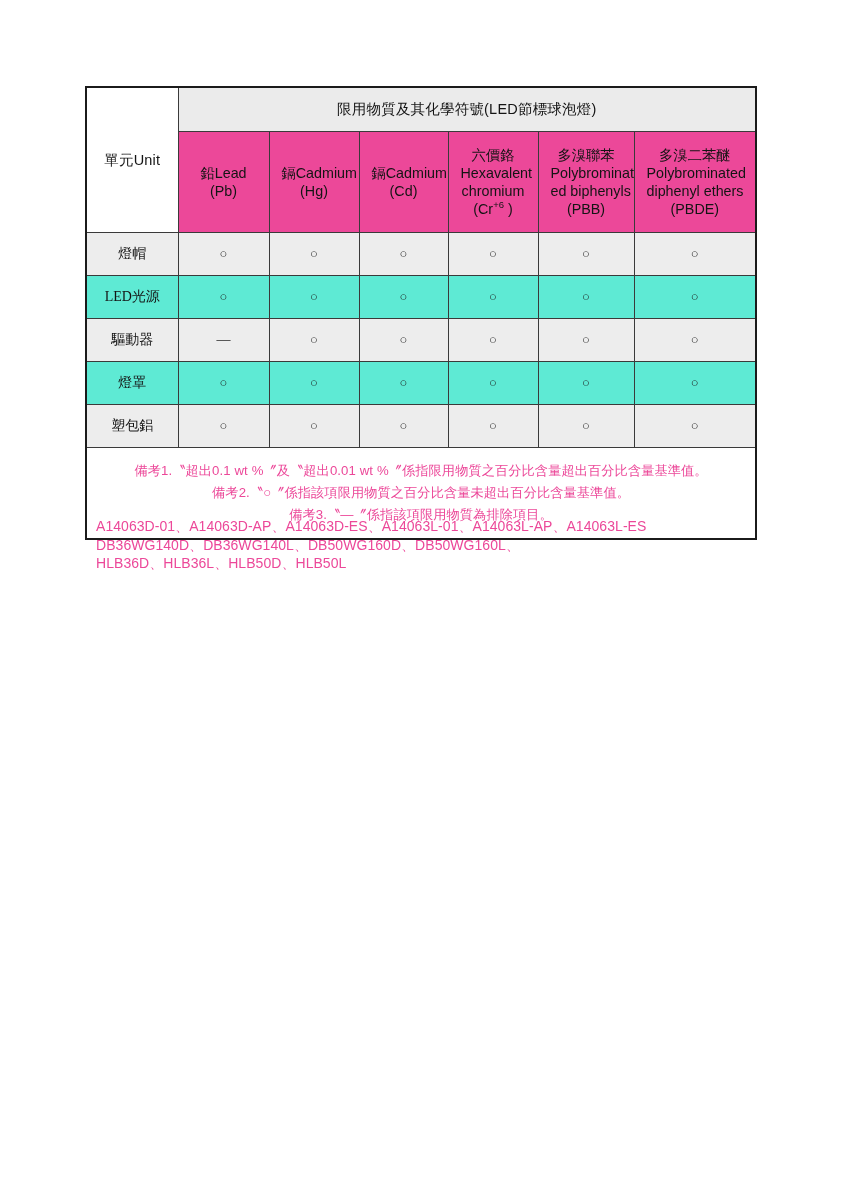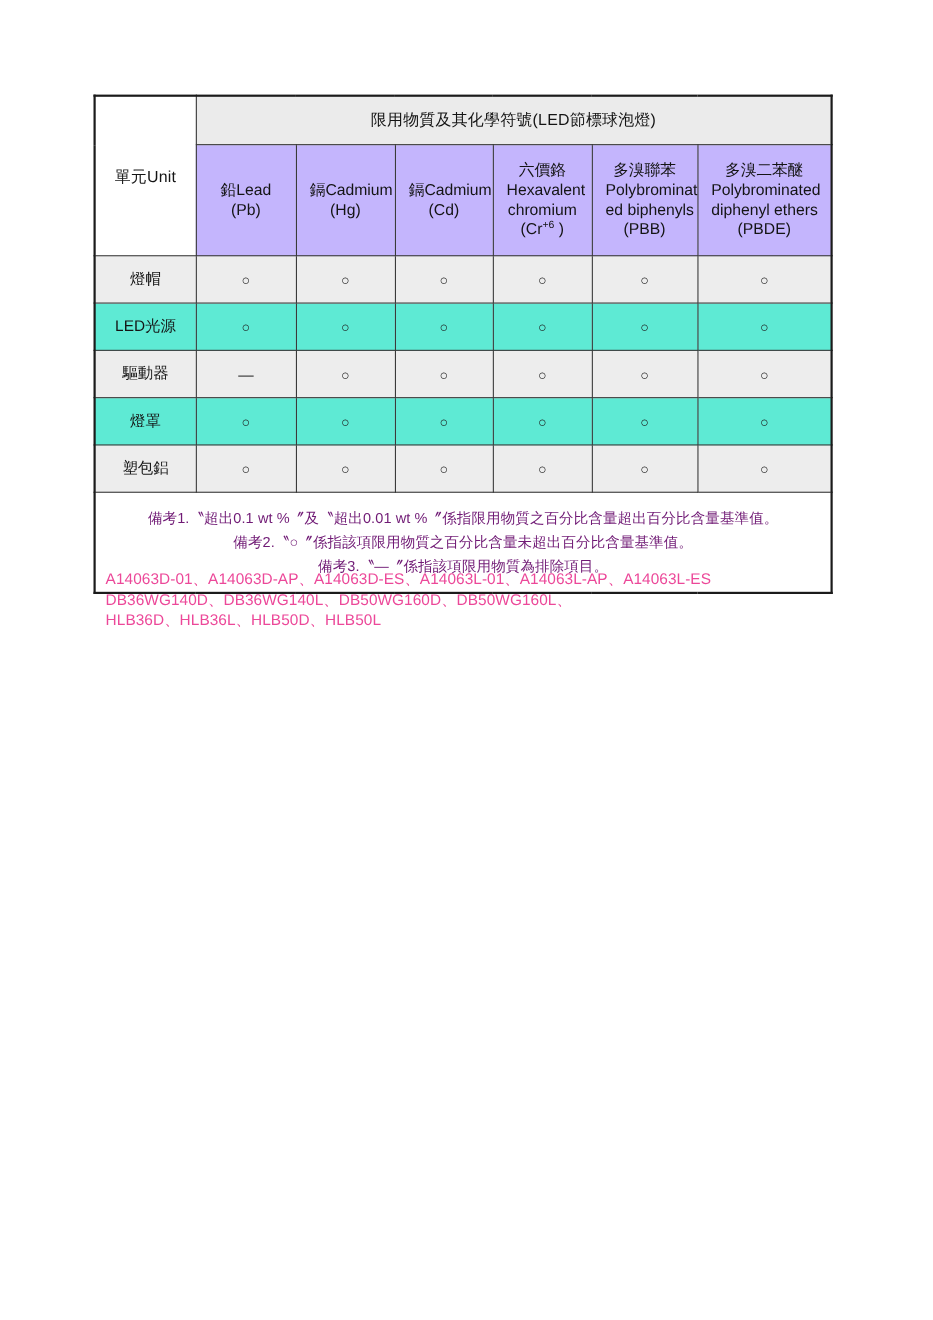--- a/index.html
+++ b/index.html
@@ -66,48 +66,48 @@
     letter-spacing: 0.2px;
   }
   .span-head {
     height: 41px;
     background: #ebebeb;
     font-size: 14.5px;
     letter-spacing: 0.2px;
   }
   .sub-head {
     height: 101px;
-    background: #c4b5fd;
+    background: #ec4899;
     font-size: 14.3px;
     line-height: 18px;
     padding: 3px 2px 3px 2px;
     margin-top: 27px;
   }
   .sub-head .ln { display: block; white-space: nowrap; }
   sup.cr { font-size: 9.5px; vertical-align: super; line-height: 0; }
 
   
-  tr.data-row td { height: 30px; font-size: 14px; }
+  tr.data-row td { height: 30px; font-size: 14px; font-family: Liberation Serif, serif; }
   tr.shade td { background: #ededed; }
   tr.plain td { background: #5eead4; }
   .mark { font-size: 13px; color: #1d1d1d; line-height: 1; }
   .mark.dash { font-size: 14px; letter-spacing: 0; }
 
   
   td.notes {
     background: #ffffff;
     text-align: left;
     padding: 8px 6px 9px 8px;
     height: 78px;
     vertical-align: top;
   }
   .note-line {
     font-size: 13.2px;
     line-height: 22px;
-    color: #701a75;
+    color: #ec4899;
     white-space: nowrap;
     letter-spacing: 0.1px;
   }
 
   
   .models {
     position: absolute;
     left: 96px;
     top: 517px;
     width: 700px;

